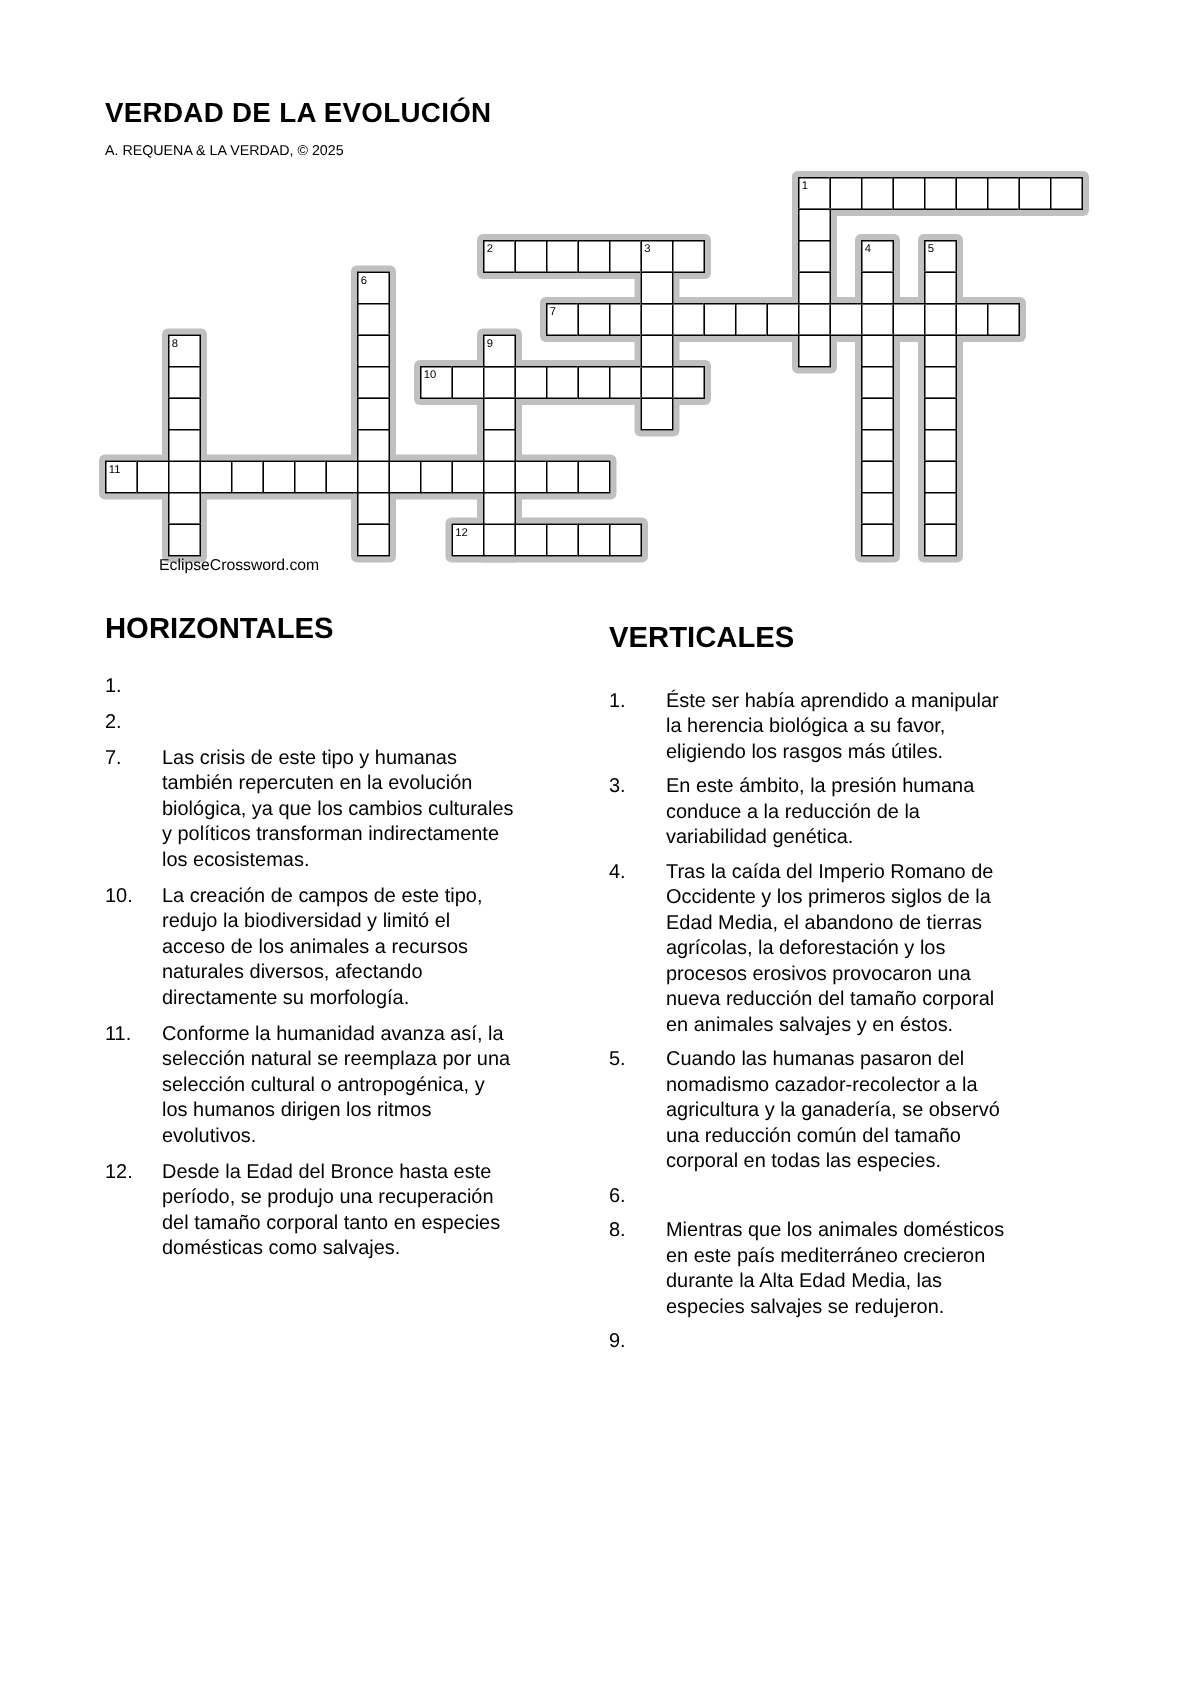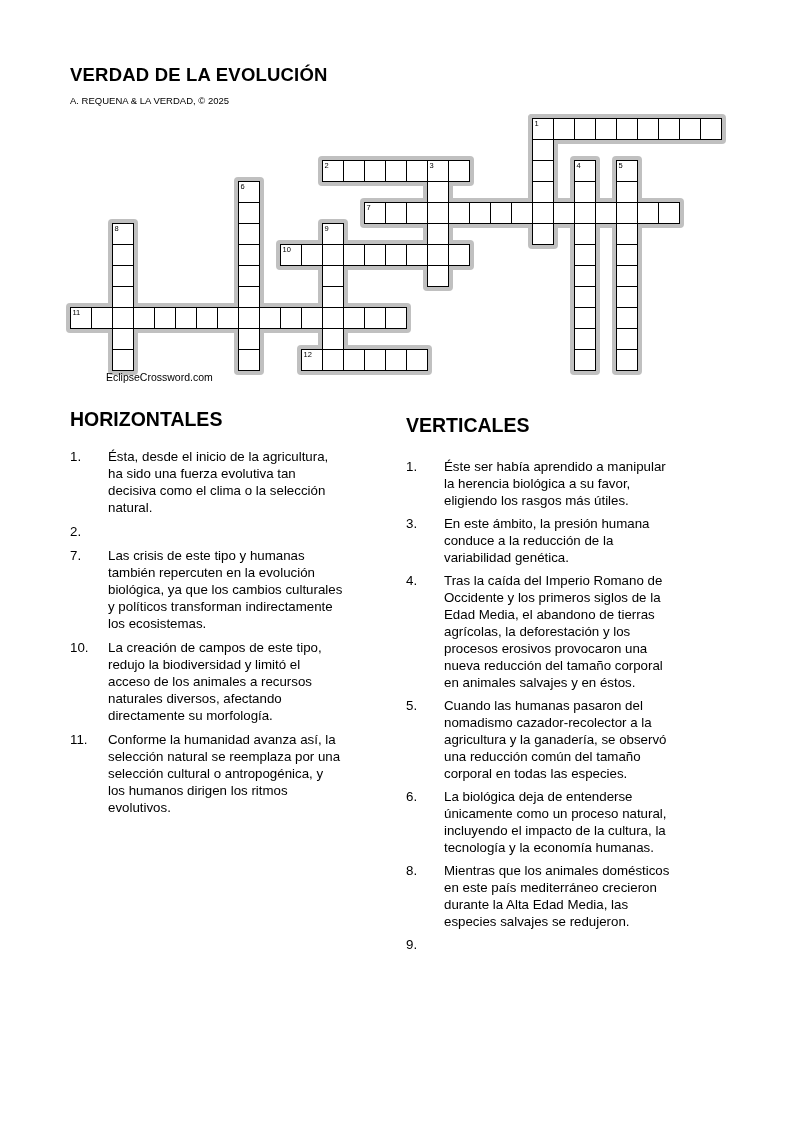--- a/index.html
+++ b/index.html
@@ -165,24 +165,20 @@
     </div>
 
   <div id="credit">EclipseCrossword.com</div>
 
   <div id="across-heading" class="heading">HORIZONTALES</div>
   <div id="down-heading" class="heading">VERTICALES</div>
 
   <div id="across-list" class="clue-col">
       <div class="clue">
         <div class="clue-num">1.</div>
-        <div class="clue-text">Ésta, desde el inicio de la agricultura,
-ha sido una fuerza evolutiva tan
-decisiva como el clima o la selección
-natural.</div>
       </div>
       <div class="clue">
         <div class="clue-num">2.</div>
       </div>
       <div class="clue">
         <div class="clue-num">7.</div>
         <div class="clue-text">Las crisis de este tipo y humanas
 también repercuten en la evolución
 biológica, ya que los cambios culturales
 y políticos transforman indirectamente
@@ -196,20 +192,27 @@
 naturales diversos, afectando
 directamente su morfología.</div>
       </div>
       <div class="clue">
         <div class="clue-num">11.</div>
         <div class="clue-text">Conforme la humanidad avanza así, la
 selección natural se reemplaza por una
 selección cultural o antropogénica, y
 los humanos dirigen los ritmos
 evolutivos.</div>
+      </div>
+      <div class="clue">
+        <div class="clue-num">12.</div>
+        <div class="clue-text">Desde la Edad del Bronce hasta este
+período, se produjo una recuperación
+del tamaño corporal tanto en especies
+domésticas como salvajes.</div>
       </div>
     </div>
   <div id="down-list" class="clue-col">
       <div class="clue">
         <div class="clue-num">1.</div>
         <div class="clue-text">Éste ser había aprendido a manipular
 la herencia biológica a su favor,
 eligiendo los rasgos más útiles.</div>
       </div>
       <div class="clue">
@@ -231,24 +234,20 @@
       <div class="clue">
         <div class="clue-num">5.</div>
         <div class="clue-text">Cuando las humanas pasaron del
 nomadismo cazador-recolector a la
 agricultura y la ganadería, se observó
 una reducción común del tamaño
 corporal en todas las especies.</div>
       </div>
       <div class="clue">
         <div class="clue-num">6.</div>
-        <div class="clue-text">La biológica deja de entenderse
-únicamente como un proceso natural,
-incluyendo el impacto de la cultura, la
-tecnología y la economía humanas.</div>
       </div>
       <div class="clue">
         <div class="clue-num">8.</div>
         <div class="clue-text">Mientras que los animales domésticos
 en este país mediterráneo crecieron
 durante la Alta Edad Media, las
 especies salvajes se redujeron.</div>
       </div>
       <div class="clue">
         <div class="clue-num">9.</div>

